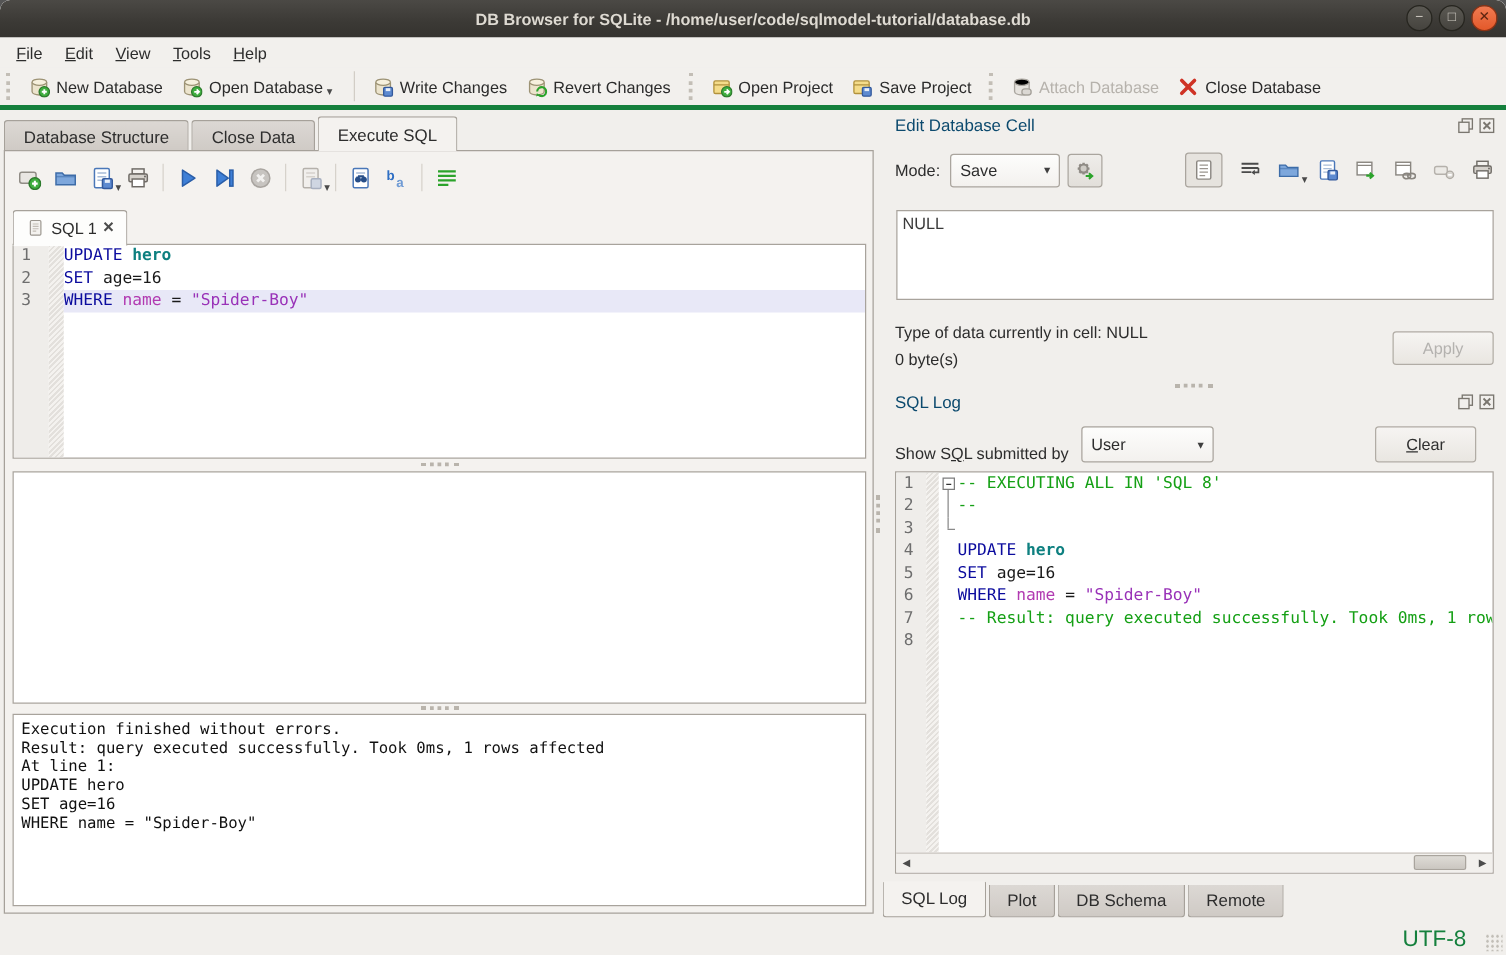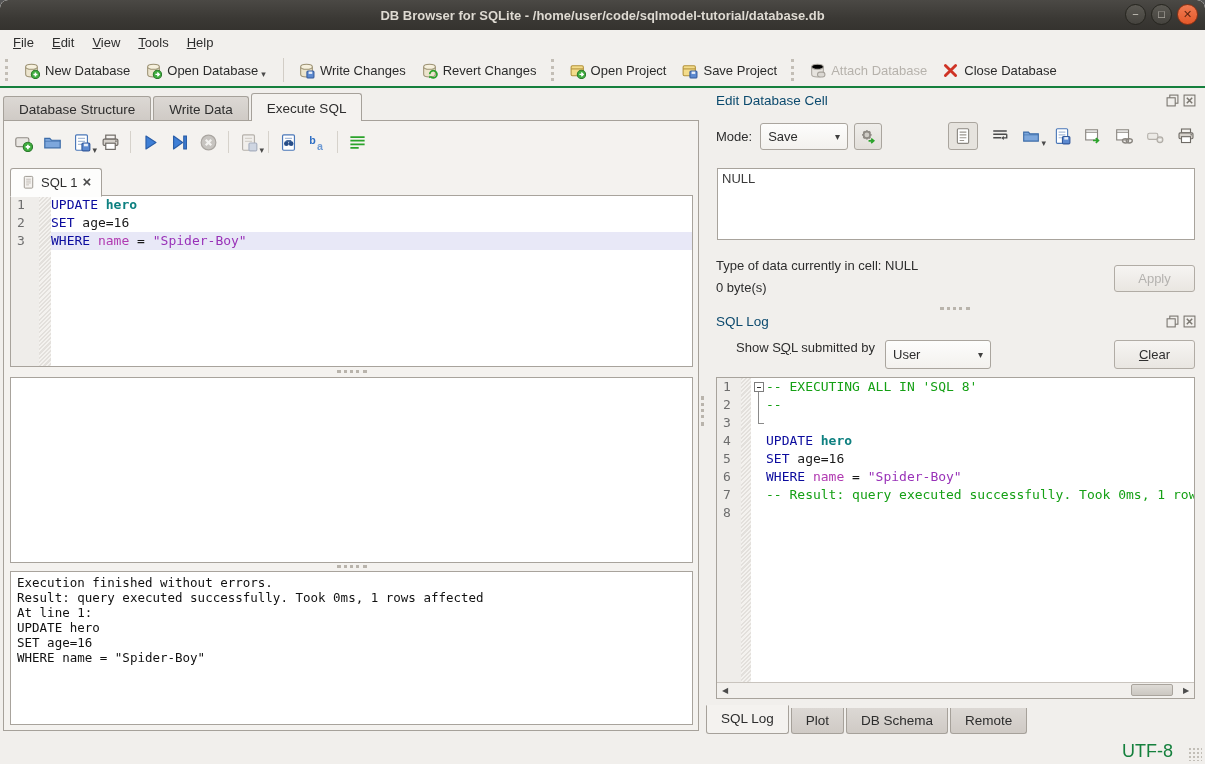--- a/index.html
+++ b/index.html
@@ -30,21 +30,21 @@
   .menubar {
     position:absolute; left:0; top:30px; width:100%; height:24px;
     background:#f2f0ed; display:flex; align-items:center; padding-left:4px;
   }
   .menu-item { padding:3px 9px; color:#2d2d2d; }
   .menu-item u { text-decoration:underline; }
 
   
   .toolbar {
     position:absolute; left:0; top:54px; width:100%; height:34px;
-    background:#f2f0ed; border-bottom:2px solid #15803d;
+    background:#f2f0ed; border-bottom:4px solid #15803d;
     display:flex; align-items:center;
   }
   .tb-handle { width:5px; height:22px; border-left:3px dotted #c3beb6; margin:0 7px 0 5px; }
   .tb-sep { width:1px; height:24px; background:#d2cdc6; margin:0 8px; }
   .tb-btn { display:flex; align-items:center; gap:5px; padding:4px 9px 4px 6px; border-radius:3px; }
   .tb-btn svg { width:17px; height:17px; }
   .tb-btn .tb-label { font-size:13px; color:#2b2b2b; }
   .tb-btn.disabled .tb-label { color:#b6b2ac; }
   .tb-caret { font-size:9px; color:#4a4a4a; align-self:flex-end; margin-left:-2px; }
 
@@ -138,21 +138,21 @@
   .size-info { position:absolute; left:10px; top:192px; }
   .btn {
     position:absolute; height:27px; border:1px solid #b1aca5; border-radius:3px;
     background:linear-gradient(#f6f4f2,#e9e6e1); text-align:center; line-height:25px; color:#2f2f2f;
   }
   .btn.disabled { color:#b4b2af; }
   .apply-btn { left:auto; right:8px; top:177px; width:81px; }
   .rsplit { position:absolute; left:0; right:0; top:216px; height:8px; display:flex; justify-content:center; align-items:center; }
   .rsplit .dots { width:30px; border-top:3px dotted #b9b4ac; }
 
-  .filter-row { position:absolute; left:10px; right:8px; top:252px; height:30px; display:flex; align-items:flex-start;margin-left:20px; }
+  .filter-row { position:absolute; left:10px; right:22px; top:252px; height:30px; display:flex; align-items:flex-end; }
   .user-select { width:106px; height:29px; margin-left:10px; }
   .clear-btn { position:static; width:81px; height:29px; margin-left:auto; line-height:27px; }
   .filter-label u, .clear-btn u { text-decoration:underline; }
 
   .log-area { position:absolute; left:10px; right:8px; top:289px; height:322px;
     background:#fff; border:1px solid #a8a39c; }
   .log-lines { position:absolute; left:0; right:0; top:0; bottom:16px; overflow:hidden; }
   .hscroll {
     position:absolute; left:0; right:0; bottom:0; height:16px;
     background:#f2f0ed; border-top:1px solid #c9c4be; display:flex; align-items:center;
@@ -272,21 +272,21 @@
         <svg viewBox="0 0 16 16">
           <path d="M3.2 3.2l9.6 9.6M12.8 3.2l-9.6 9.6" stroke="#cf3325" stroke-width="2.7" stroke-linecap="round"></path>
         </svg>
         <span class="tb-label">Close Database</span>
       </div>
     </div>
 
   <div class="left-panel">
     <div class="main-tabs" id="main-tabs">
         <div class="mtab">Database Structure</div>
-        <div class="mtab">Write Data</div>
+        <div class="mtab">Close Data</div>
         <div class="mtab active">Execute SQL</div>
       </div>
     <div class="left-frame">
       <div class="sql-toolbar" id="sql-toolbar">
           <div class="icon-btn">
             <svg viewBox="0 0 16 16">
               <rect x="1.5" y="4" width="11" height="7.5" rx="1.5" fill="#e9e6e2" stroke="#908c85"></rect>
               <circle cx="11.7" cy="11.7" r="3.9" fill="#3fae3f" stroke="#2c7a2c"></circle>
               <path d="M11.7 9.8v3.8M9.8 11.7h3.8" stroke="#fff" stroke-width="1.4"></path>
             </svg>

